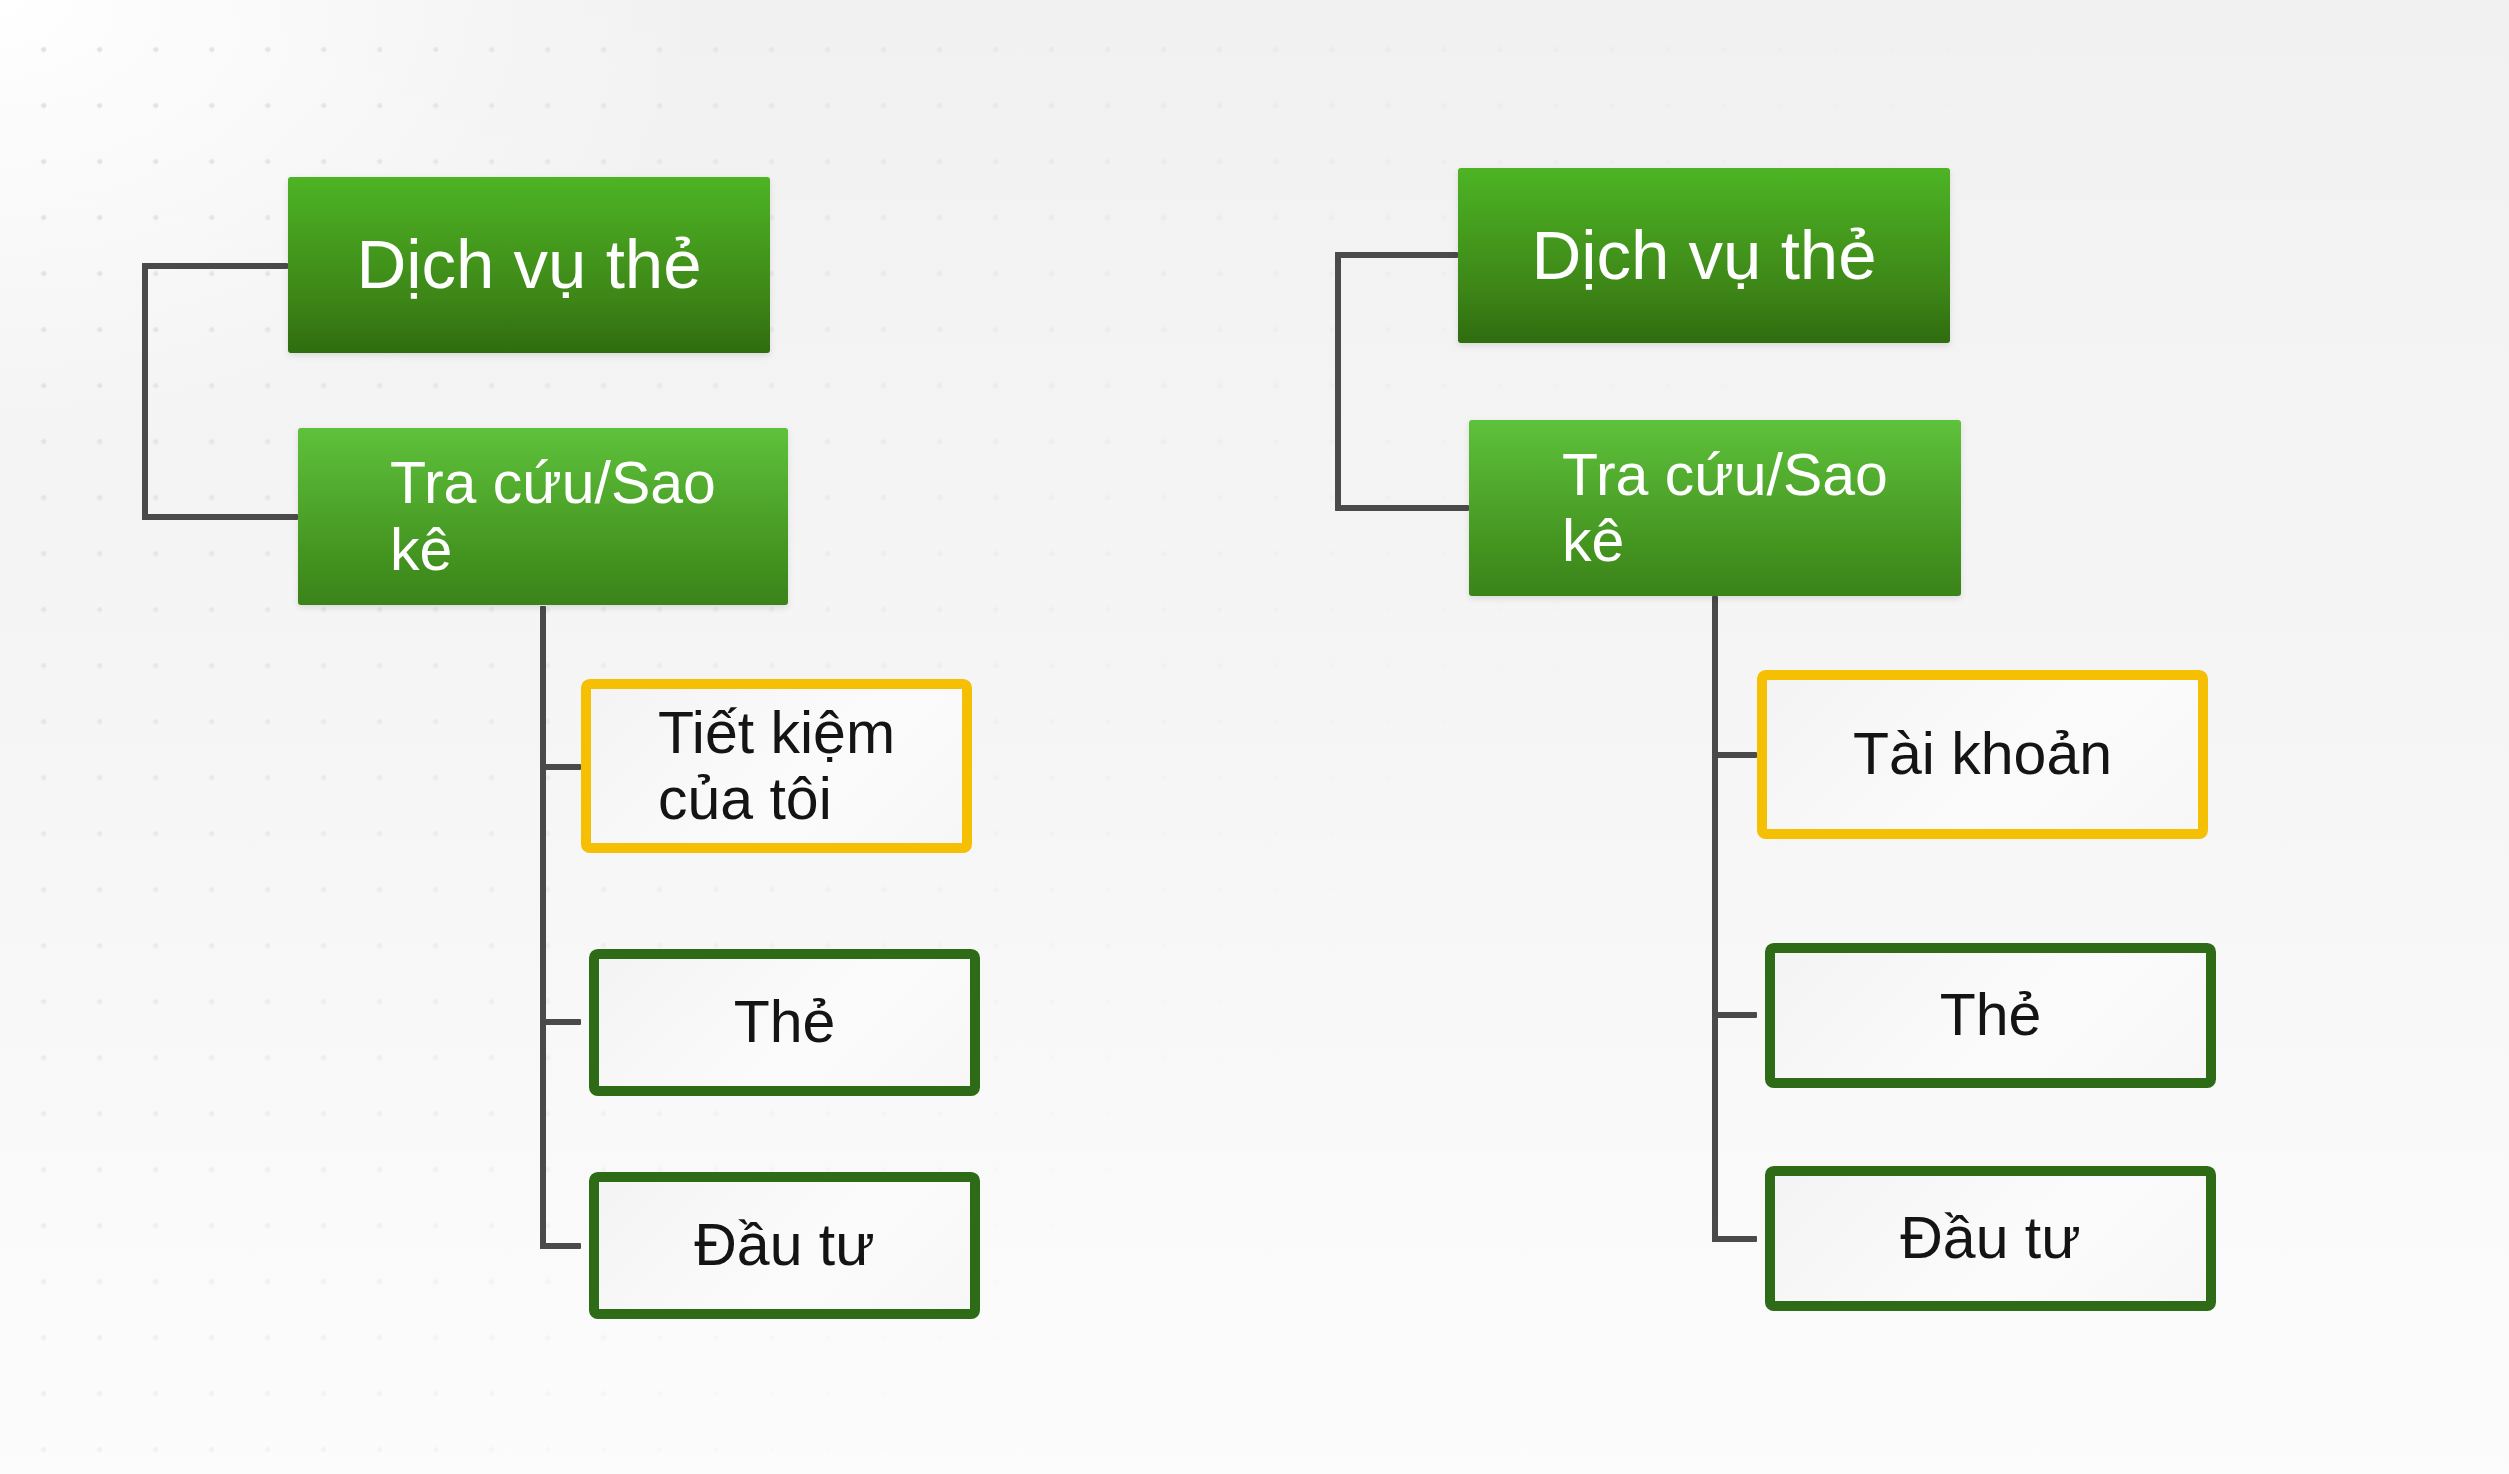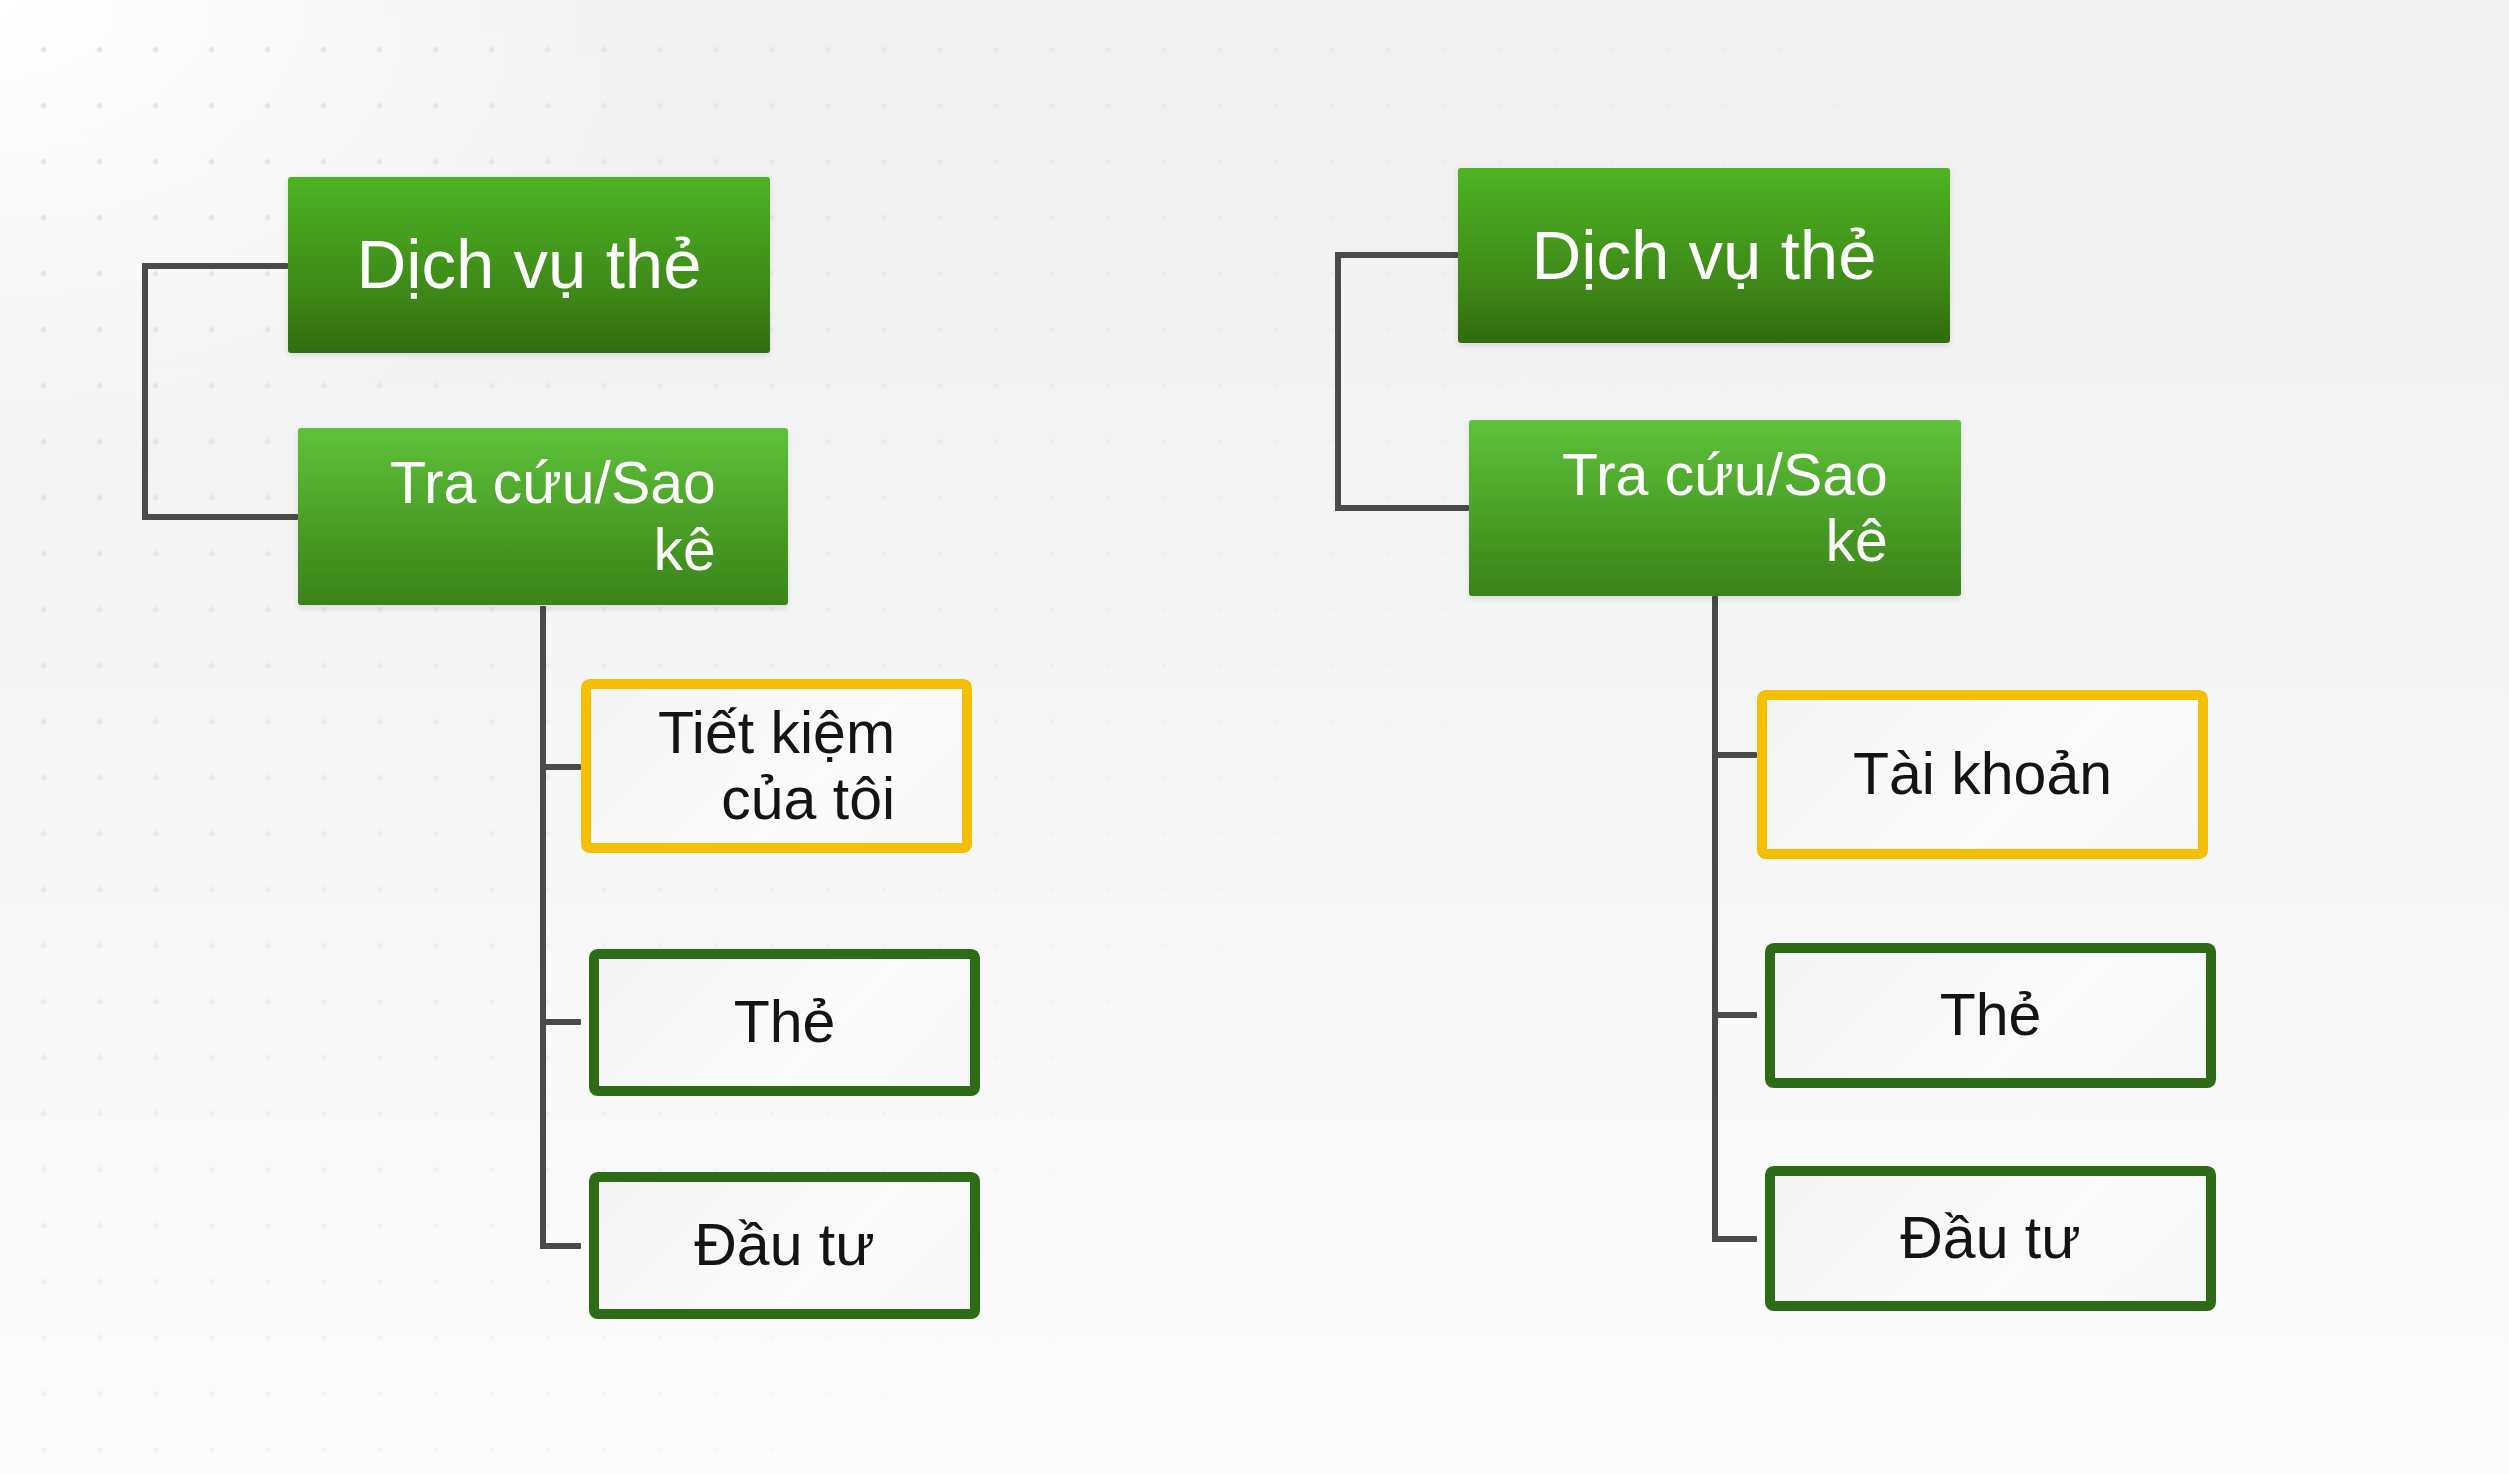--- a/index.html
+++ b/index.html
@@ -28,21 +28,21 @@
     mask-image: linear-gradient(128deg, rgba(0,0,0,0.85) 0%, rgba(0,0,0,0.38) 30%, rgba(0,0,0,0) 58%);
     pointer-events: none;
   }
 
   
   .node {
     position: absolute;
     display: flex;
     align-items: center;
     justify-content: center;
-    text-align: right;
+    text-align: left;
     box-sizing: border-box;
   }
   .node .label {
     white-space: pre-line;
     line-height: 1.12;
     letter-spacing: 0;
   }
   .filled {
     color: var(--node-text-light, #fff);
     border-radius: 2.9px;
@@ -81,21 +81,21 @@
   #l-e-v  { left: 142px; top: 263px;  width: 5.9px;   height: 257px; }
   #l-e-h2 { left: 142px; top: 514px;  width: 156px; height: 5.9px; }
   #l-t-v  { left: 540px; top: 606px;  width: 5.9px;   height: 643px; }
   #l-s1   { left: 540px; top: 764px;  width: 41px;  height: 5.9px; }
   #l-s2   { left: 540px; top: 1019px; width: 41px;  height: 5.9px; }
   #l-s3   { left: 540px; top: 1243px; width: 41px;  height: 5.9px; }
 
   
   #r-root { left: 1458px; top: 168px;  width: 492px; height: 175px; }
   #r-sub  { left: 1469px; top: 420px;  width: 492px; height: 176px; }
-  #r-c1   { left: 1757px; top: 670px;  width: 451px; height: 169px; margin-top: 20px; }
+  #r-c1   { left: 1757px; top: 670px;  width: 451px; height: 169px; }
   #r-c2   { left: 1757px; top: 943px;  width: 451px; height: 145px; }
   #r-c3   { left: 1757px; top: 1166px; width: 451px; height: 145px; }
 
   #r-e-h1 { left: 1335px; top: 252px;  width: 123px; height: 5.9px; }
   #r-e-v  { left: 1335px; top: 252px;  width: 5.9px;   height: 259px; }
   #r-e-h2 { left: 1335px; top: 505px;  width: 134px; height: 5.9px; }
   #r-t-v  { left: 1712px; top: 596px;  width: 5.9px;   height: 646px; }
   #r-s1   { left: 1712px; top: 752px;  width: 45px;  height: 5.9px; }
   #r-s2   { left: 1712px; top: 1012px; width: 45px;  height: 5.9px; }
   #r-s3   { left: 1712px; top: 1236px; width: 45px;  height: 5.9px; }

